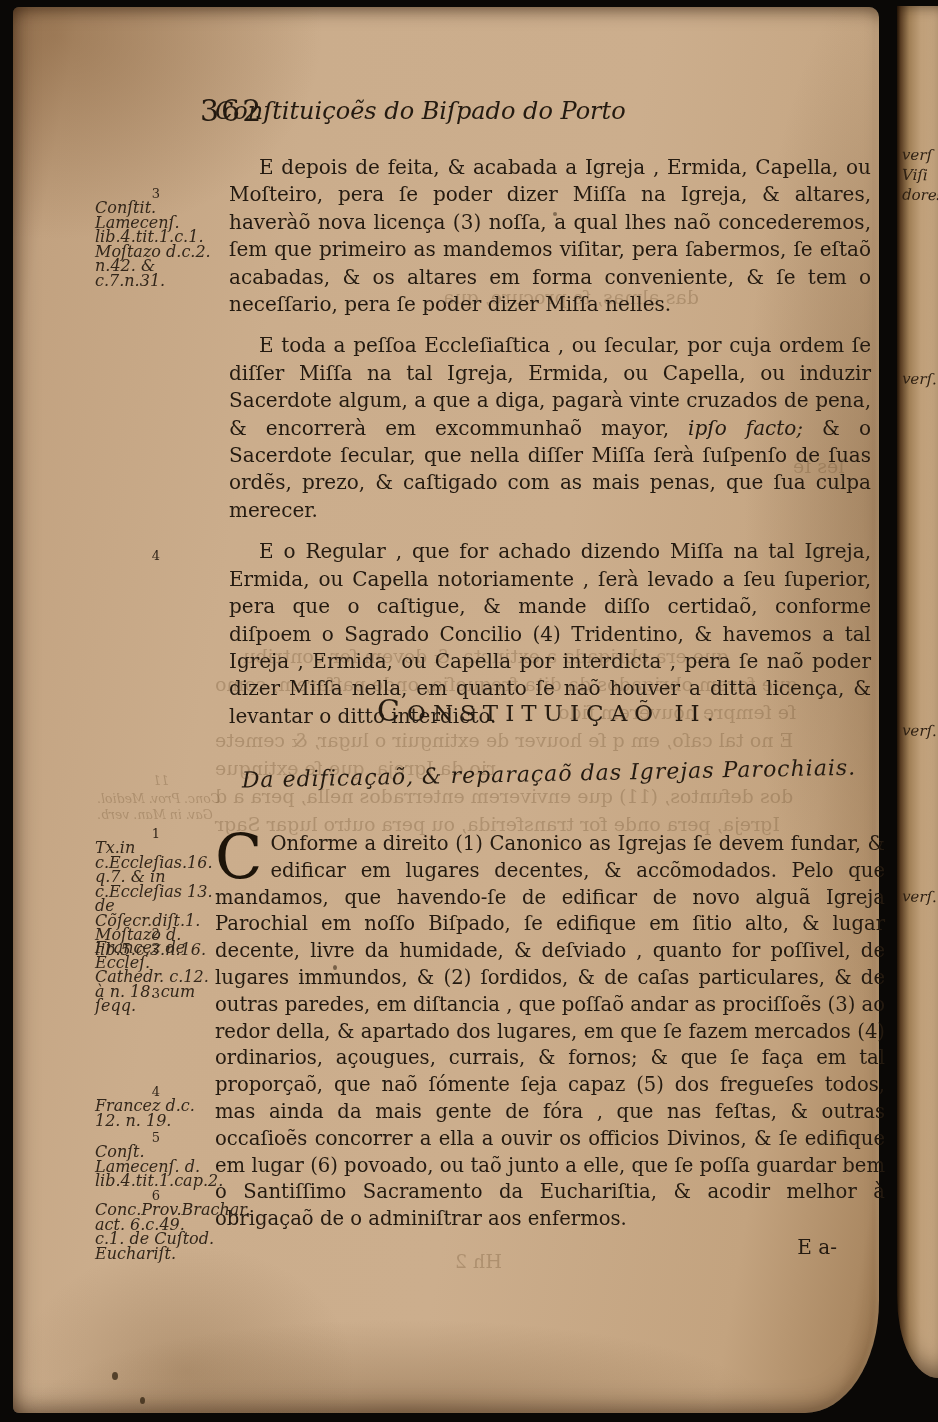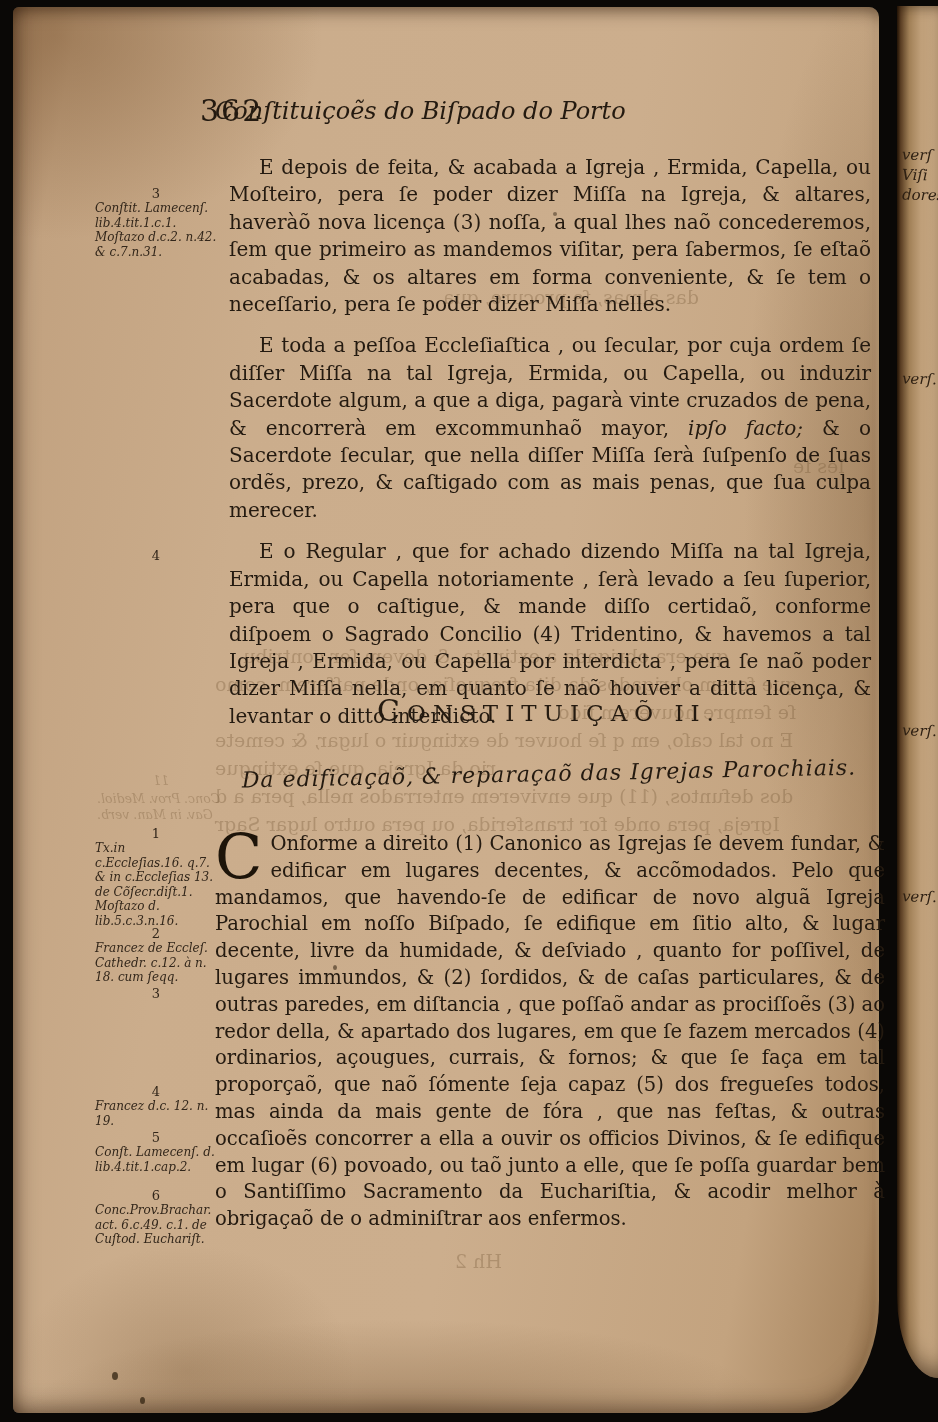--- a/index.html
+++ b/index.html
@@ -40,21 +40,21 @@
 
   .lower-block{position:absolute;left:202px;top:824px;width:670px;color:#241a10;}
   .chapter{font-size:19.6px;line-height:26.8px;text-align:justify;}
   .dropcap{float:left;font-size:62px;line-height:48px;padding:2px 8px 0 0;color:#1d1409;}
   .catchword{text-align:right;padding-right:48px;font-size:20px;margin-top:2px;}
 
   
   .margin-col{position:absolute;left:82px;top:0;width:122px;height:1406px;}
   .mnote{position:absolute;left:0;width:122px;color:#32261a;}
   .mnum{text-align:center;font-size:13px;line-height:15px;}
-  .mtext{font-style:italic;font-size:12px;line-height:14.5px;text-align:left;}
+  .mtext{font-style:italic;font-size:16px;line-height:14.5px;text-align:left;}
 
   
   .ghost-layer{position:absolute;left:0;top:0;width:100%;height:100%;pointer-events:none;}
   .ghost{position:absolute;transform:scaleX(-1);color:#6d5130;opacity:.30;font-size:19px;
     white-space:nowrap;filter:blur(.4px);}
   .ghost.sm{font-size:12.5px;font-style:italic;}
 
   
   .speck{position:absolute;background:#3a2a18;border-radius:50%;opacity:.8;}
 
@@ -131,20 +131,21 @@
         <p><span>E depois de feita, &amp; acabada a Igreja , Ermida, Capella, ou Moſteiro, pera ſe poder dizer Miſſa na Igreja, &amp; altares, haveràõ nova licença (3) noſſa, a qual lhes naõ concederemos, ſem que primeiro as mandemos viſitar, pera ſabermos, ſe eſtaõ acabadas, &amp; os altares em forma conveniente, &amp; ſe tem o neceſſario, pera ſe poder dizer Miſſa nelles.</span></p>
         <p><span>E toda a peſſoa Eccleſiaſtica , ou ſecular, por cuja ordem ſe diſſer Miſſa na tal Igreja, Ermida, ou Capella, ou induzir Sacerdote algum, a que a diga, pagarà vinte cruzados de pena, &amp; encorrerà em excommunhaõ mayor, </span><span class="it">ipſo facto;</span><span> &amp; o Sacerdote ſecular, que nella diſſer Miſſa ſerà ſuſpenſo de ſuas ordẽs, prezo, &amp; caſtigado com as mais penas, que ſua culpa merecer.</span></p>
         <p><span>E o Regular , que for achado dizendo Miſſa na tal Igreja, Ermida, ou Capella notoriamente , ſerà levado a ſeu ſuperior, pera que o caſtigue, &amp; mande diſſo certidaõ, conforme diſpoem o Sagrado Concilio (4) Tridentino, &amp; havemos a tal Igreja , Ermida, ou Capella por interdicta , pera ſe naõ poder dizer Miſſa nella, em quanto ſe naõ houver a ditta licença, &amp; levantar o ditto interdicto.</span></p>
       </div>
 
     <h2 class="heading">CONSTITUIÇAÕ II.</h2>
     <div class="subtitle">Da edificaçaõ, &amp; reparaçaõ das Igrejas Parochiais.</div>
 
     <div class="lower-block">
       <div class="chapter" id="chapter-para"><span class="dropcap">C</span><span>Onforme a direito (1) Canonico as Igrejas ſe devem fundar, &amp; edificar em lugares decentes, &amp; accõmodados. Pelo que mandamos, que havendo-ſe de edificar de novo alguã Igreja Parochial em noſſo Biſpado, ſe edifique em ſitio alto, &amp; lugar decente, livre da humidade, &amp; deſviado , quanto for poſſivel, de lugares immundos, &amp; (2) ſordidos, &amp; de caſas particulares, &amp; de outras paredes, em diſtancia , que poſſaõ andar as prociſſoẽs (3) ao redor della, &amp; apartado dos lugares, em que ſe fazem mercados (4) ordinarios, açougues, currais, &amp; fornos; &amp; que ſe faça em tal proporçaõ, que naõ ſómente ſeja capaz (5) dos fregueſes todos, mas ainda da mais gente de fóra , que nas feſtas, &amp; outras occaſioẽs concorrer a ella a ouvir os officios Divinos, &amp; ſe edifique em lugar (6) povoado, ou taõ junto a elle, que ſe poſſa guardar bem o Santiſſimo Sacramento da Euchariſtia, &amp; acodir melhor à obrigaçaõ de o adminiſtrar aos enfermos.</span></div>
+      <div class="catchword">E a-</div>
     </div>
 
     <div class="speck" style="left:99px;top:1365px;width:6px;height:8px;"></div>
     <div class="speck" style="left:127px;top:1390px;width:5px;height:7px;"></div>
     <div class="speck" style="left:540px;top:205px;width:4px;height:4px;opacity:.5;"></div>
     <div class="speck" style="left:320px;top:958px;width:4px;height:5px;opacity:.6;"></div>
 
   </div>
 
   <div class="facing" id="facing">

